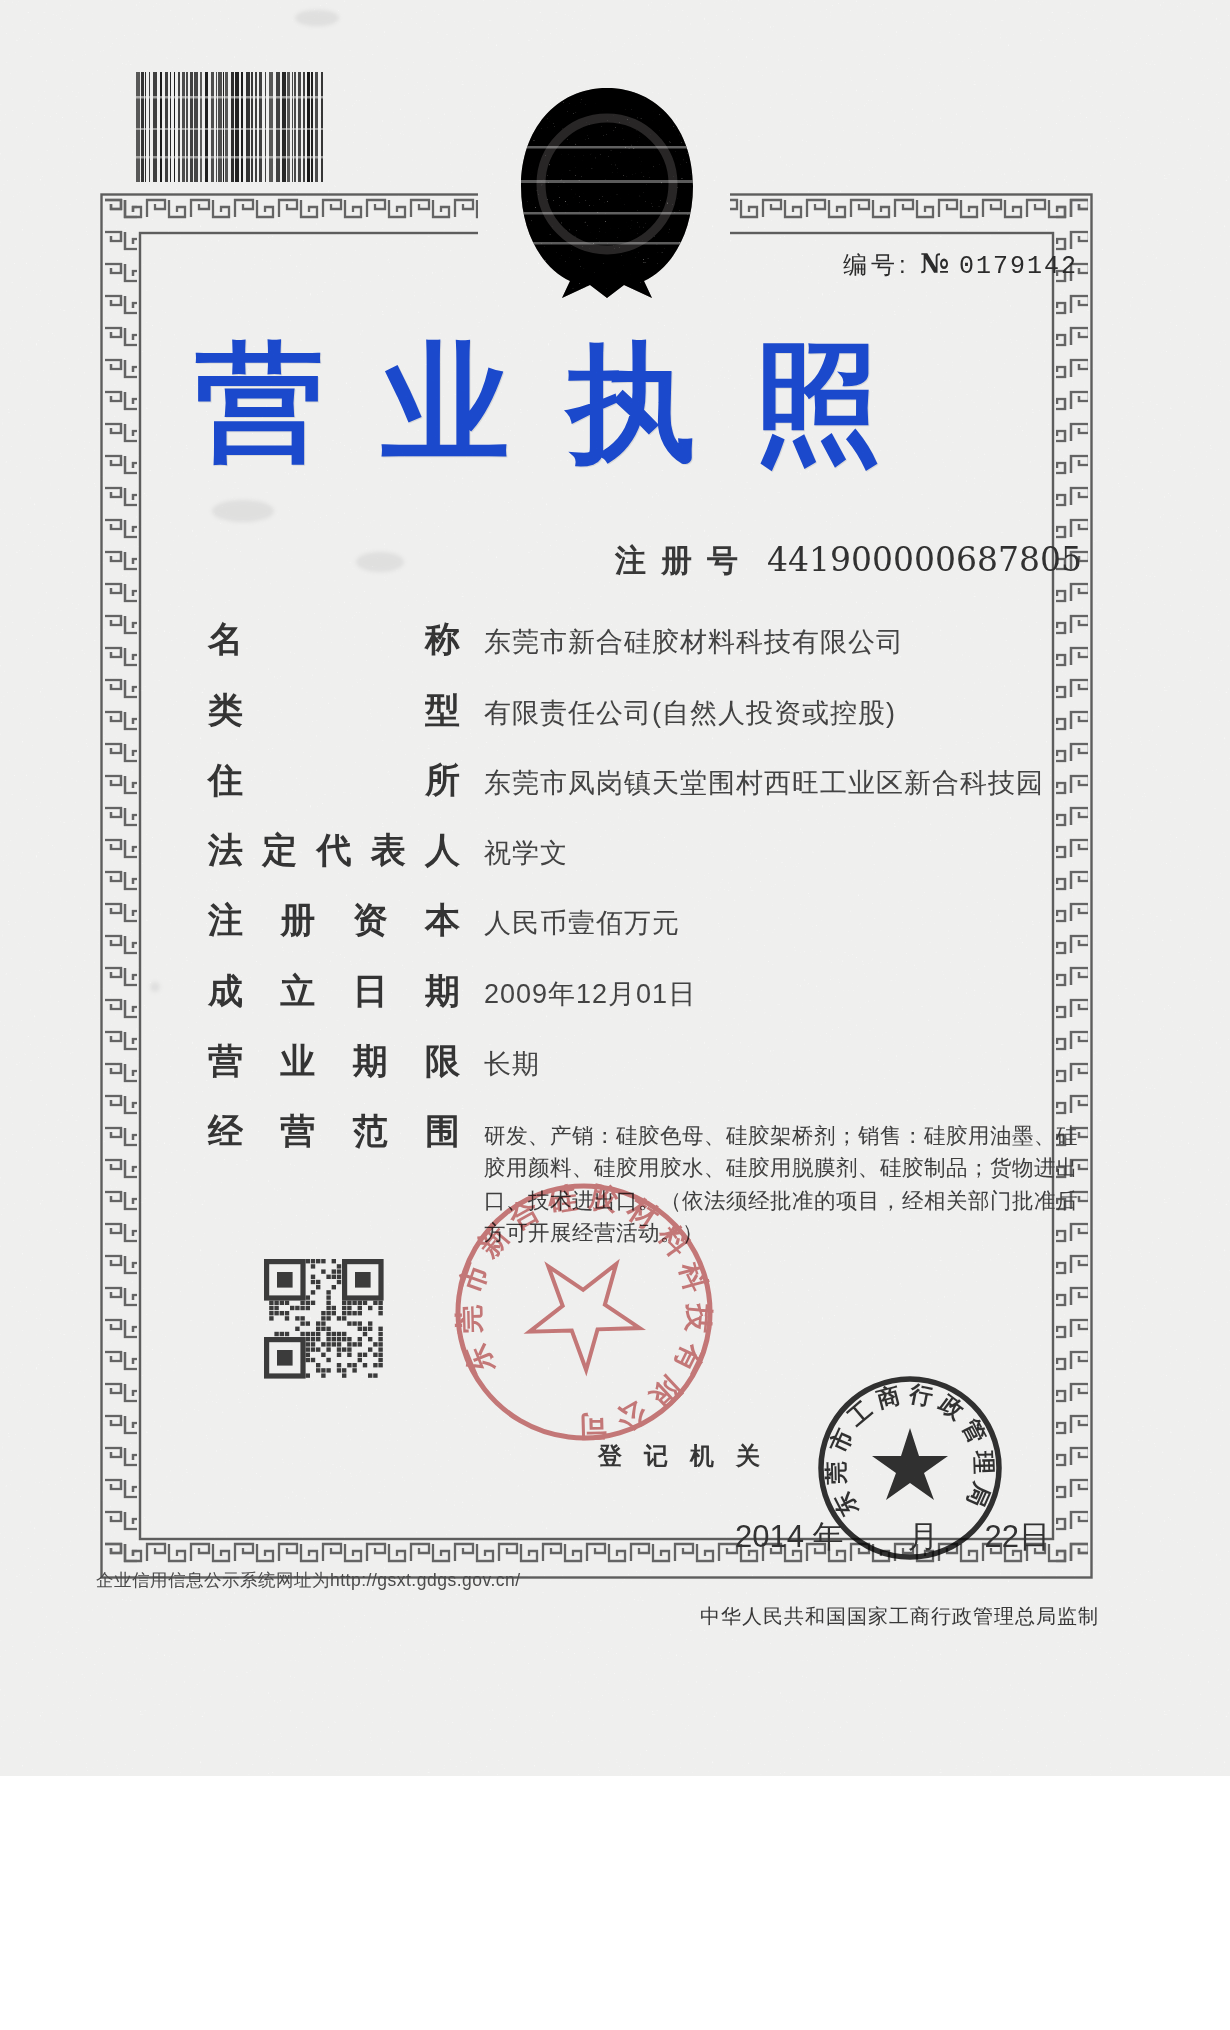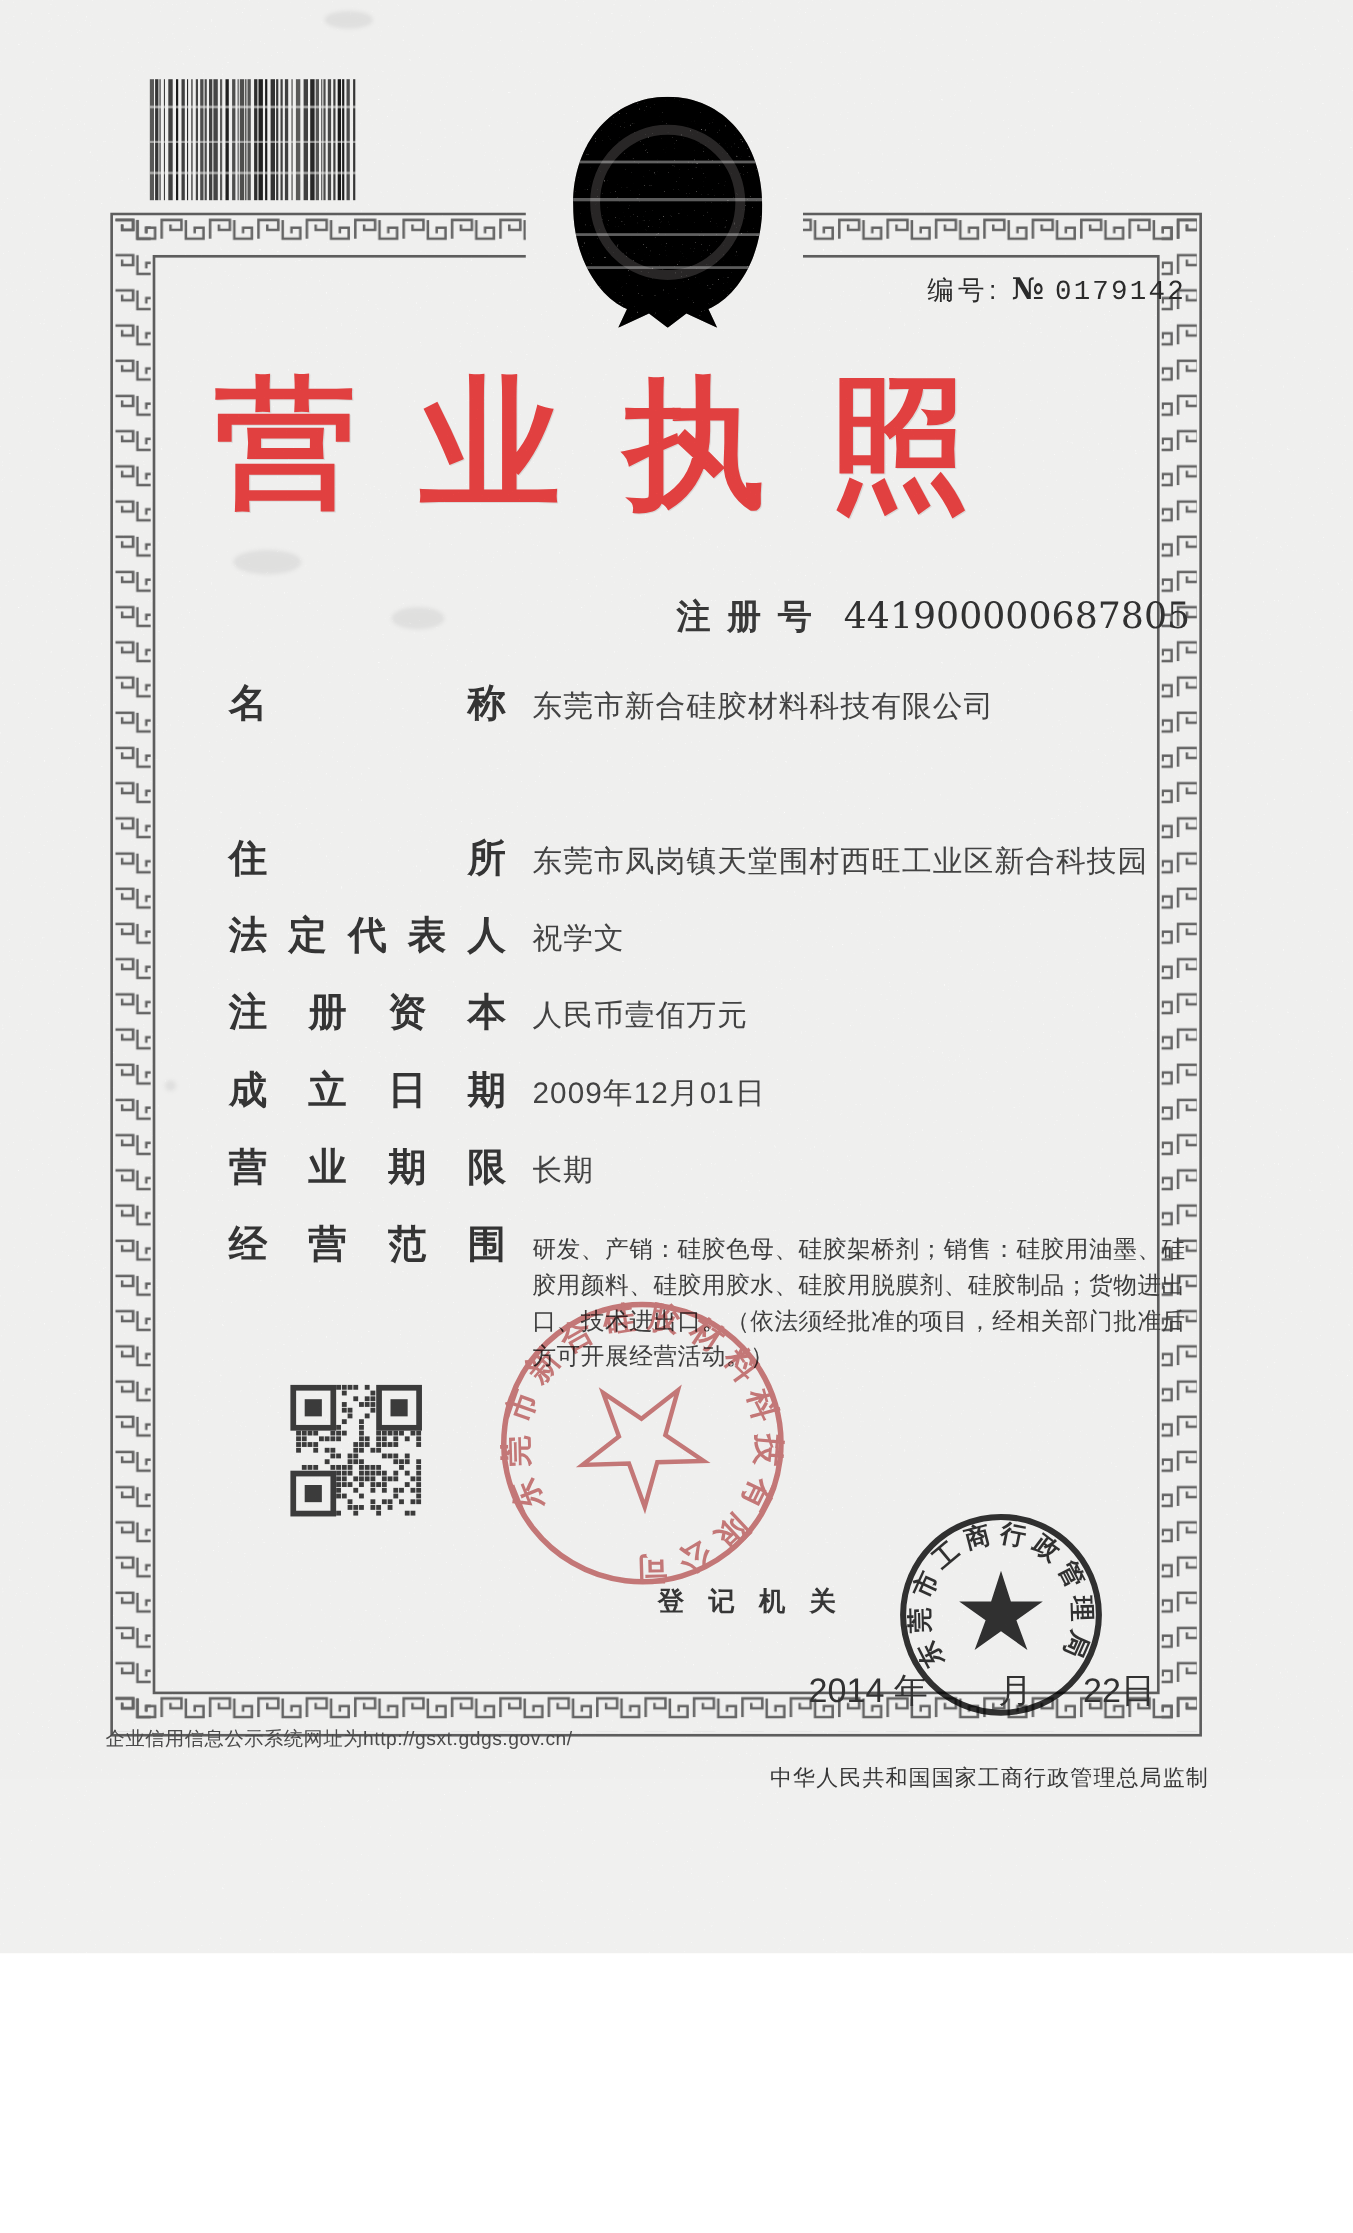--- a/index.html
+++ b/index.html
@@ -17,21 +17,21 @@
   #qr{left:256px;top:1251px;z-index:4;}
 
   
   .serial{left:843px;top:248px;z-index:4;display:flex;align-items:baseline;gap:10px;color:#2e2e2e;}
   .serial .pre{font-size:24px;letter-spacing:4px;}
   .serial .no{font-family:"DejaVu Serif",serif;font-weight:bold;font-size:27px;}
   .serial .num{font-family:"Liberation Mono",monospace;font-size:25px;letter-spacing:2px;}
 
   
   .title{left:100px;top:318px;width:993px;text-align:center;z-index:4;
-         font-size:128px;font-weight:900;letter-spacing:58px;color:#ef4444;
+         font-size:128px;font-weight:900;letter-spacing:58px;color:#1d4ed8;
          transform:translateX(-29px);text-shadow:1px 1px 0 #55555522;}
 
   
   .regline{left:615px;top:540px;z-index:4;display:flex;align-items:baseline;}
   .regline .lab{font-size:31px;font-weight:600;letter-spacing:15px;color:#3c3c3c;}
   .regline .val{font-family:"DejaVu Serif",serif;font-size:33px;color:#343434;margin-left:14px;}
 
   
   .row{left:208px;width:880px;display:flex;align-items:baseline;z-index:4;}
   .flabel{width:252px;flex:0 0 252px;font-size:35px;font-weight:600;color:#383838;
@@ -160,20 +160,24 @@
   <div class="title abs">营业执照</div>
 
   <div class="regline abs">
     <span class="lab">注册号</span>
     <span class="val">441900000687805</span>
   </div>
 
   <div class="row abs" style="top:616px">
     <div class="flabel">名称</div>
     <div class="fvalue">东莞市新合硅胶材料科技有限公司</div>
+  </div>
+  <div class="row abs" style="top:687px">
+    <div class="flabel">类型</div>
+    <div class="fvalue">有限责任公司(自然人投资或控股)</div>
   </div>
   <div class="row abs" style="top:757px">
     <div class="flabel">住所</div>
     <div class="fvalue">东莞市凤岗镇天堂围村西旺工业区新合科技园</div>
   </div>
   <div class="row abs" style="top:827px">
     <div class="flabel">法定代表人</div>
     <div class="fvalue">祝学文</div>
   </div>
   <div class="row abs" style="top:897px">

